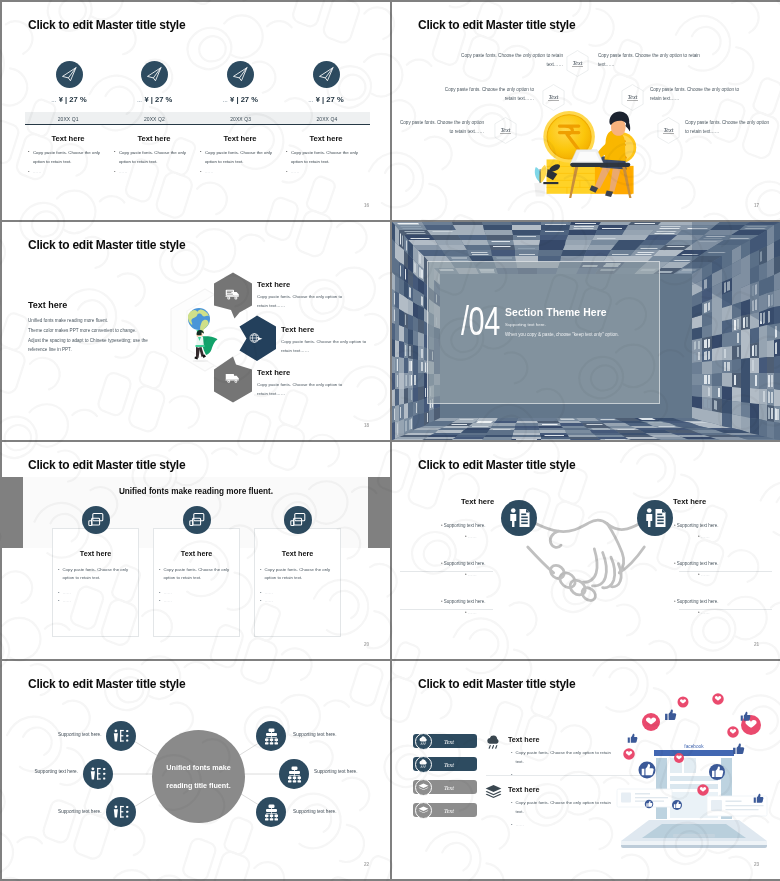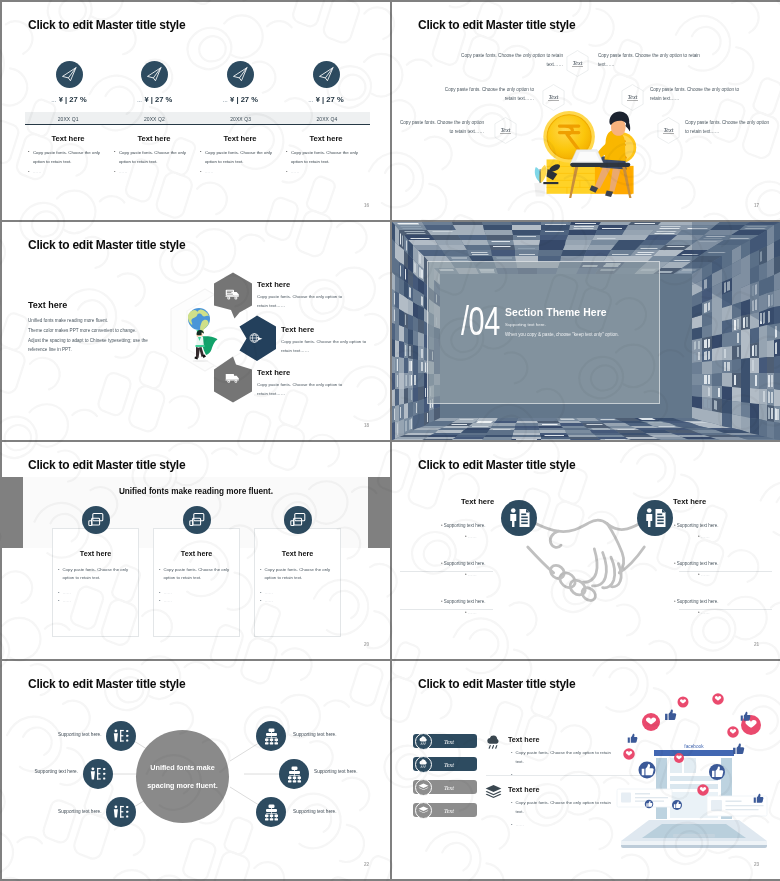--- a/index.html
+++ b/index.html
@@ -74,21 +74,21 @@
   .s5-li .b { margin-right:3px; }
 
   
   .s6-circ { position:absolute; width:36px; height:36px; border-radius:50%; background:#2d4b60;
              display:flex; align-items:center; justify-content:center; }
   .s6-h { position:absolute; font-size:7.6px; font-weight:bold; color:#111; }
   .s6-row { position:absolute; font-size:4.5px; color:#4a565f; }
   .s6-hr { position:absolute; height:0.6px; background:#e4e7e9; }
 
   
-  .s7-big { position:absolute; left:134px; top:69px; width:93px; height:93px; border-radius:50%;
+  .s7-big { position:absolute; left:150px; top:69px; width:93px; height:93px; border-radius:50%;
             background:#8a8a8a; display:flex; flex-direction:column; align-items:center; justify-content:center;
             color:#fff; font-size:7.2px; font-weight:bold; line-height:2.4; text-align:center;}
   .s7-node { position:absolute; width:30px; height:30px; border-radius:50%; background:#2d4b60;
              display:flex; align-items:center; justify-content:center; }
   .s7-lbl { position:absolute; font-size:4.7px; color:#3f4a54; white-space:nowrap;}
 
   
   .s8-pill { position:absolute; left:21px; width:64px; height:14px; border-radius:3px;
              display:flex; align-items:center; }
   .s8-pill .ic { width:17px; height:17px; border-radius:50%; border:1px solid #fff; margin-left:2px;
@@ -620,21 +620,21 @@
       <path d="M111 113 L150 113"></path>
       <path d="M132 146 L164 126"></path>
       <path d="M260 80 L228 100"></path>
       <path d="M281 113 L242 113"></path>
       <path d="M260 146 L228 126"></path>
     </g>
   </svg>
 
   <div class="s7-big">
     <div>Unified fonts make</div>
-    <div>spacing more fluent.</div>
+    <div>reading title fluent.</div>
   </div>
 
   <div class="s7-node" style="left:104px;top:60px">
     <svg viewBox="0 0 38 30" width="18" height="14" aria-hidden="true">
       <g fill="#ffffff">
         <circle cx="8" cy="4" r="3"></circle>
         <path d="M3.6 9 h8.8 l-2 18 h-4.8z"></path>
         <rect x="17" y="2" width="2.6" height="25"></rect>
         <rect x="17" y="2" width="8" height="2.6"></rect>
         <rect x="17" y="13.2" width="7" height="2.6"></rect>

